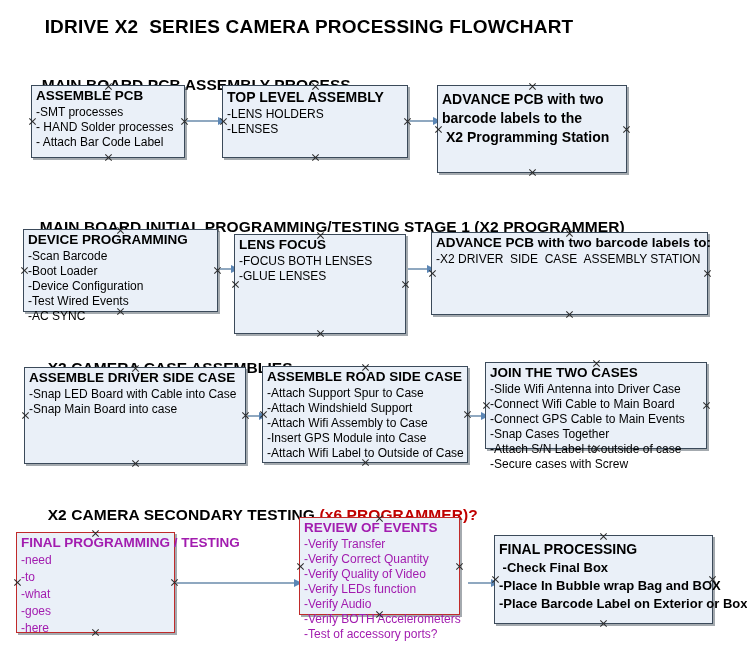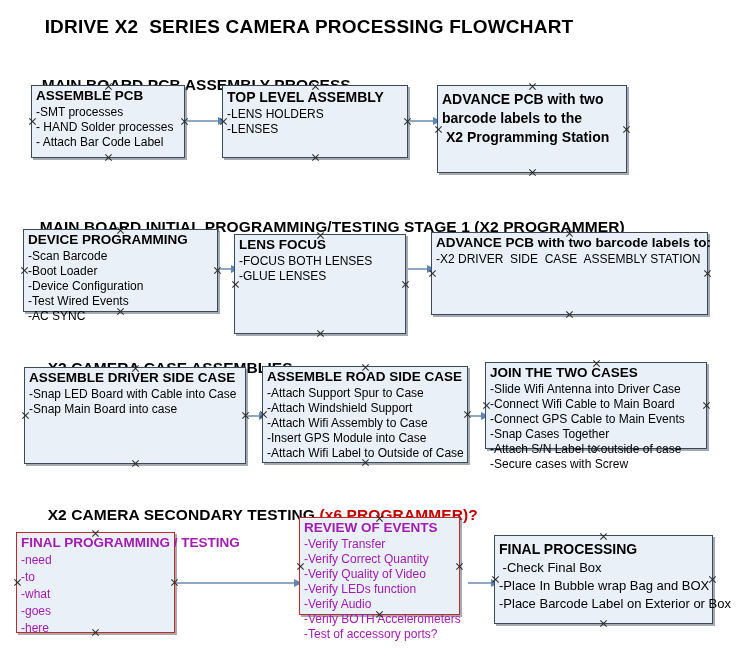--- a/index.html
+++ b/index.html
@@ -68,21 +68,21 @@
   .node-line {
     font-size: 12px;
     white-space: pre;
     line-height: 15px;
   }
   .node.red .node-title,
   .node.red .node-line {
     color: #a21caf;
   }
   .node.big-title .node-title { font-size: 14px; line-height: 18px; }
-  .node.big-body .node-line { font-size: 13px; line-height: 18px; }
+  .node.big-body .node-line { font-size: 13px; line-height: 18px; font-weight: bold; }
   .node.tall-body .node-line { line-height: 17px; }
 
   
   .handle {
     position: absolute;
     width: 9px;
     height: 9px;
     margin-left: -4.5px;
     margin-top: -4.5px;
     pointer-events: none;

